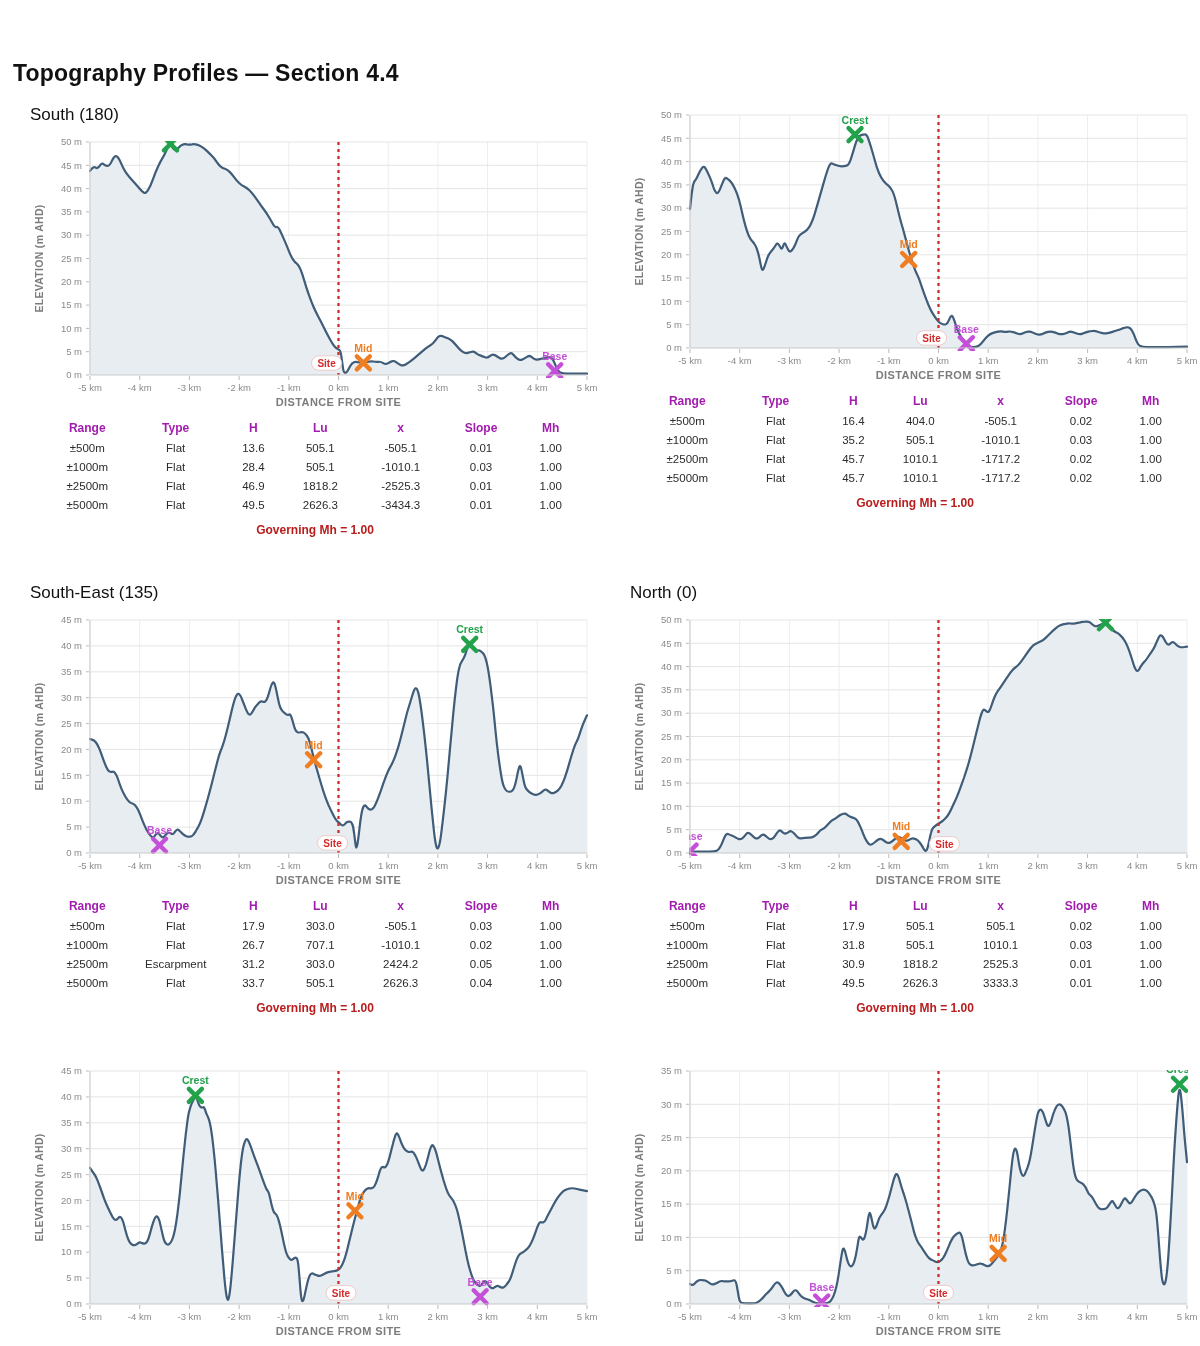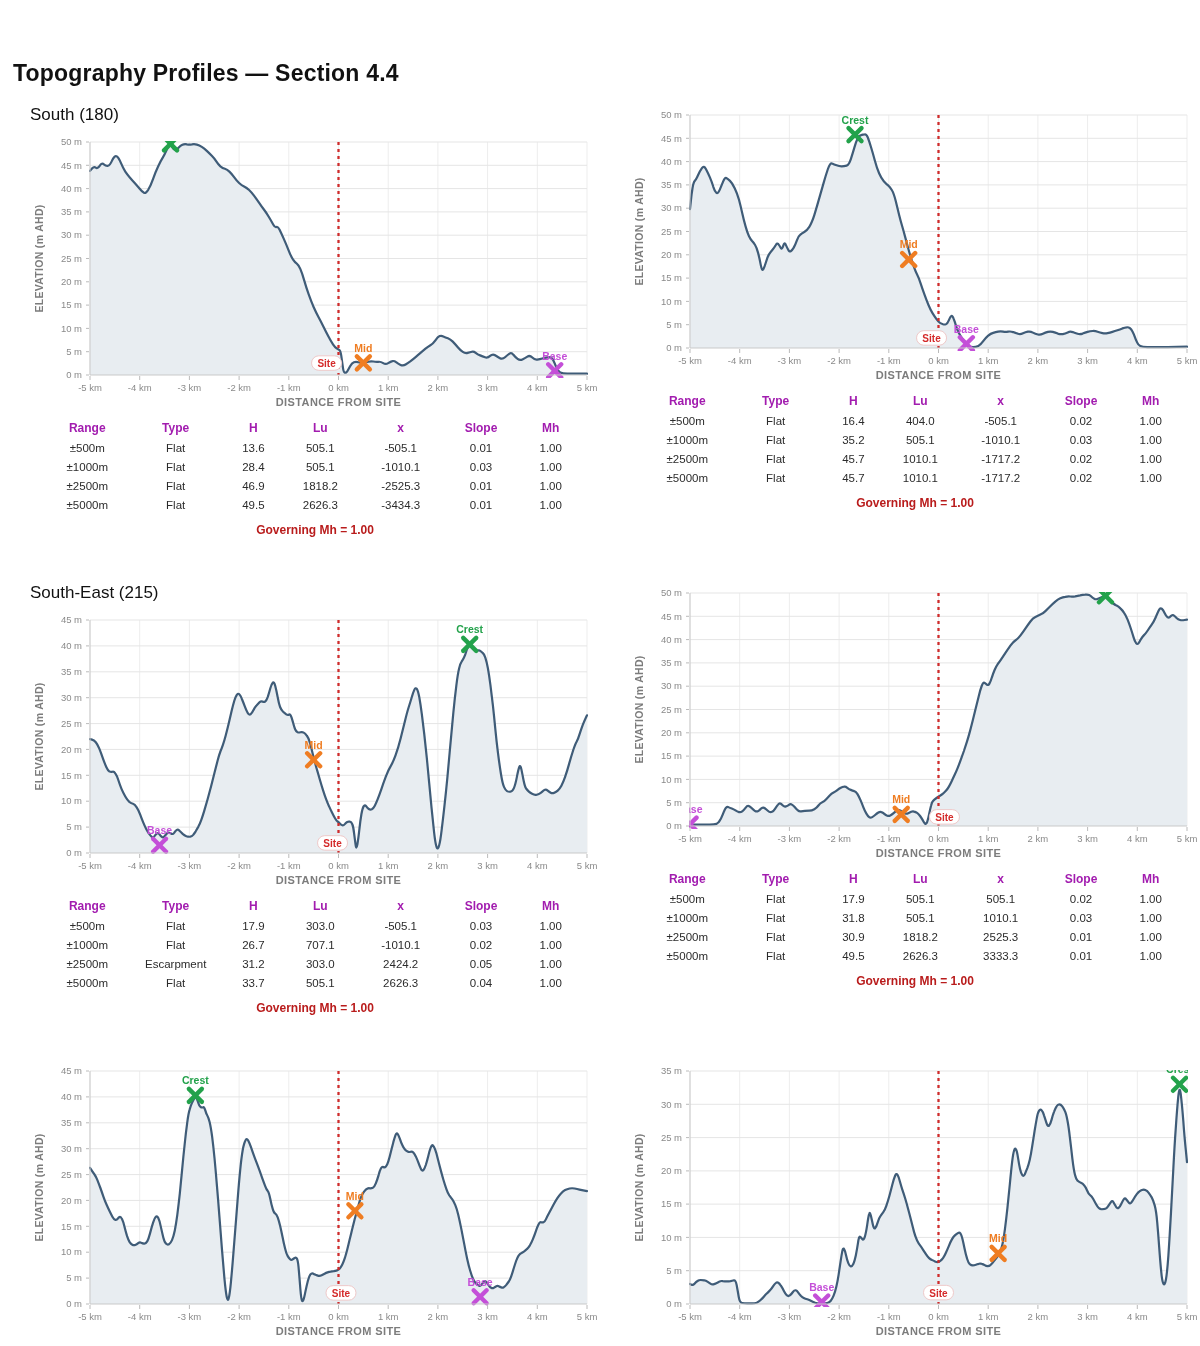--- a/index.html
+++ b/index.html
@@ -349,21 +349,21 @@
               <td>-1717.2</td>
               <td>0.02</td>
               <td>1.00</td>
             </tr>
           </tbody>
         </table>
         <div class="governing">Governing Mh = 1.00</div>
       </div>
   </section>
   <section class="profile">
-    <h2>South-East (215)</h2>
+    <h2>South-East (135)</h2>
     <div class="chart">
         <svg width="570" height="276" viewBox="0 0 570 276">
           <defs>
             <clipPath id="clip-southeast">
               <rect x="59" y="9" width="499" height="237"></rect>
             </clipPath>
           </defs>
           <line x1="60.0" y1="10" x2="60.0" y2="243" stroke="#ededed" stroke-width="1"></line>
           <line x1="109.7" y1="10" x2="109.7" y2="243" stroke="#ededed" stroke-width="1"></line>
           <line x1="159.4" y1="10" x2="159.4" y2="243" stroke="#ededed" stroke-width="1"></line>
@@ -514,20 +514,21 @@
               <td>2626.3</td>
               <td>0.04</td>
               <td>1.00</td>
             </tr>
           </tbody>
         </table>
         <div class="governing">Governing Mh = 1.00</div>
       </div>
   </section>
   <section class="profile">
+    <h2>North (0)</h2>
     <div class="chart">
         <svg width="570" height="276" viewBox="0 0 570 276">
           <defs>
             <clipPath id="clip-north">
               <rect x="59" y="9" width="499" height="237"></rect>
             </clipPath>
           </defs>
           <line x1="60.0" y1="10" x2="60.0" y2="243" stroke="#ededed" stroke-width="1"></line>
           <line x1="109.7" y1="10" x2="109.7" y2="243" stroke="#ededed" stroke-width="1"></line>
           <line x1="159.4" y1="10" x2="159.4" y2="243" stroke="#ededed" stroke-width="1"></line>

